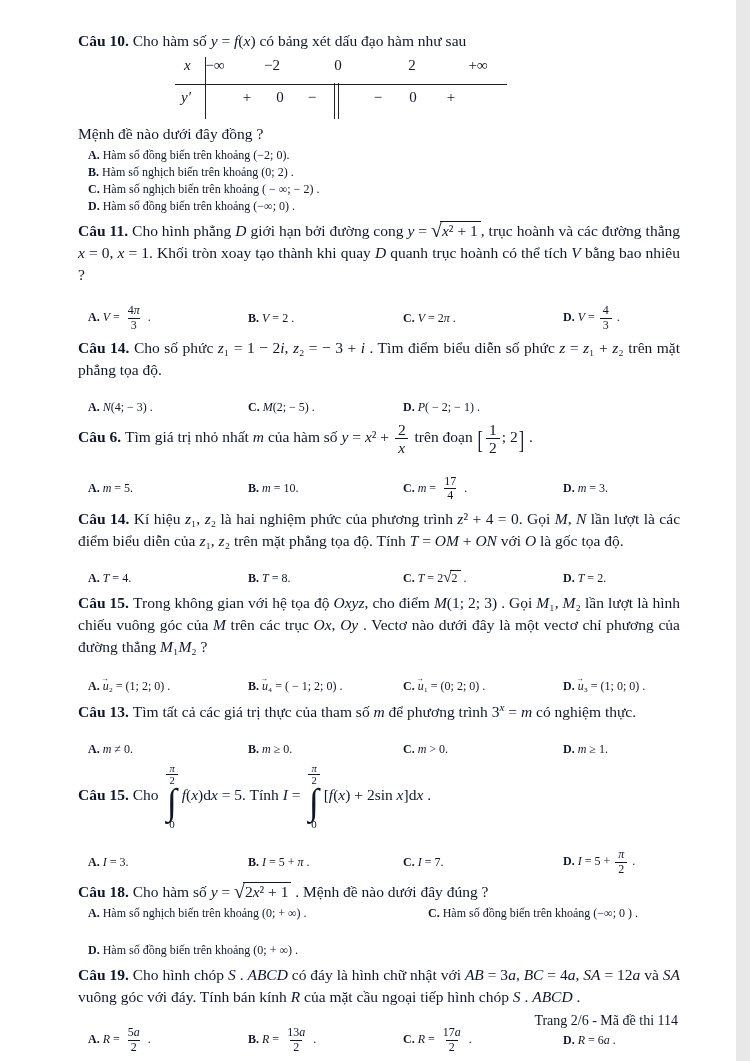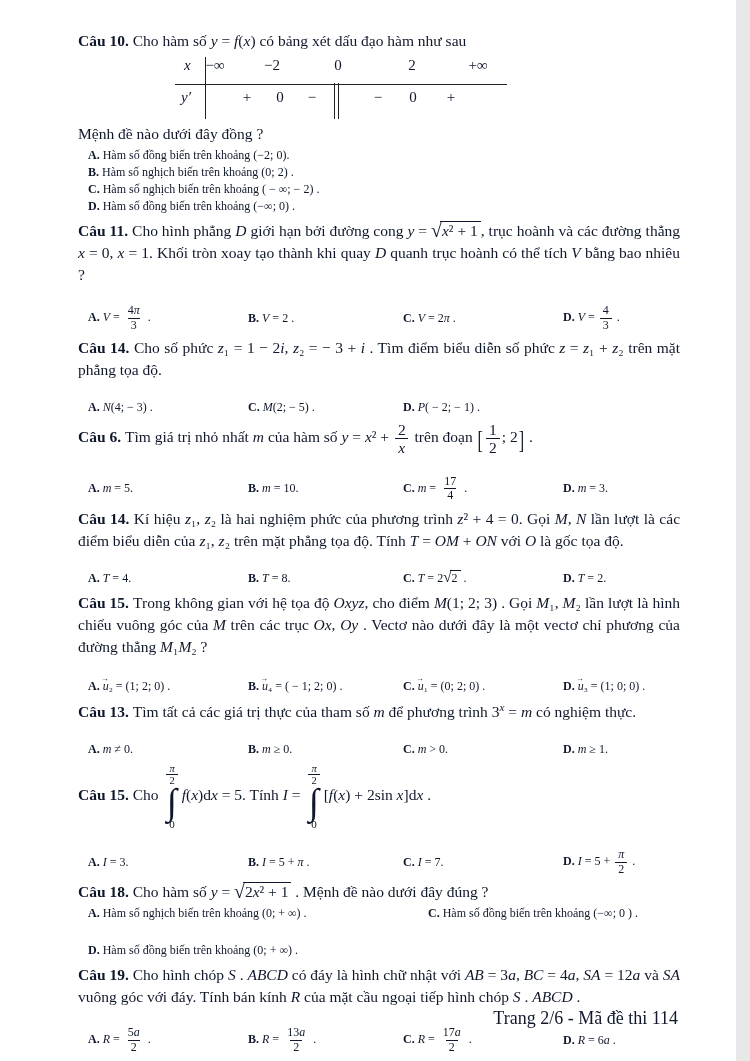--- a/index.html
+++ b/index.html
@@ -52,21 +52,21 @@
   .vtable { position:relative; width:332px; height:62px; margin:5px 0 4px 97px; font-size:15px; }
   .vt-xlabel { position:absolute; left:9px; top:0; font-style:italic; }
   .vt-ylabel { position:absolute; left:6px; top:32px; font-style:italic; }
   .vt-vline { position:absolute; left:30px; top:0; width:1.2px; height:62px; background:#222; }
   .vt-hline { position:absolute; left:0; top:27px; width:332px; height:1.2px; background:#222; }
   .vt-dbar { position:absolute; left:159px; top:26px; width:5px; height:36px; border-left:1.5px solid #222; border-right:1.5px solid #222; box-sizing:border-box; }
   .vt-item { position:absolute; transform:translateX(-50%); white-space:nowrap; }
   .vt-r1 { top:0; }
   .vt-r2 { top:32px; }
 
-  .footer { position:absolute; right:58px; bottom:32px; font-size:18px; }
+  .footer { position:absolute; right:58px; bottom:32px; font-size:14px; }
 </style>
 </head>
 <body>
 
 <div class="page">
   <main id="questions">
       <div class="question">
         <p class="qbody"><span class="qnum">Câu 10. </span>Cho hàm số <span class="mi">y</span> = <span class="mi">f</span>(<span class="mi">x</span>) có bảng xét dấu đạo hàm như sau</p>
         <div class="vtable">
           <span class="vt-xlabel">x</span>

